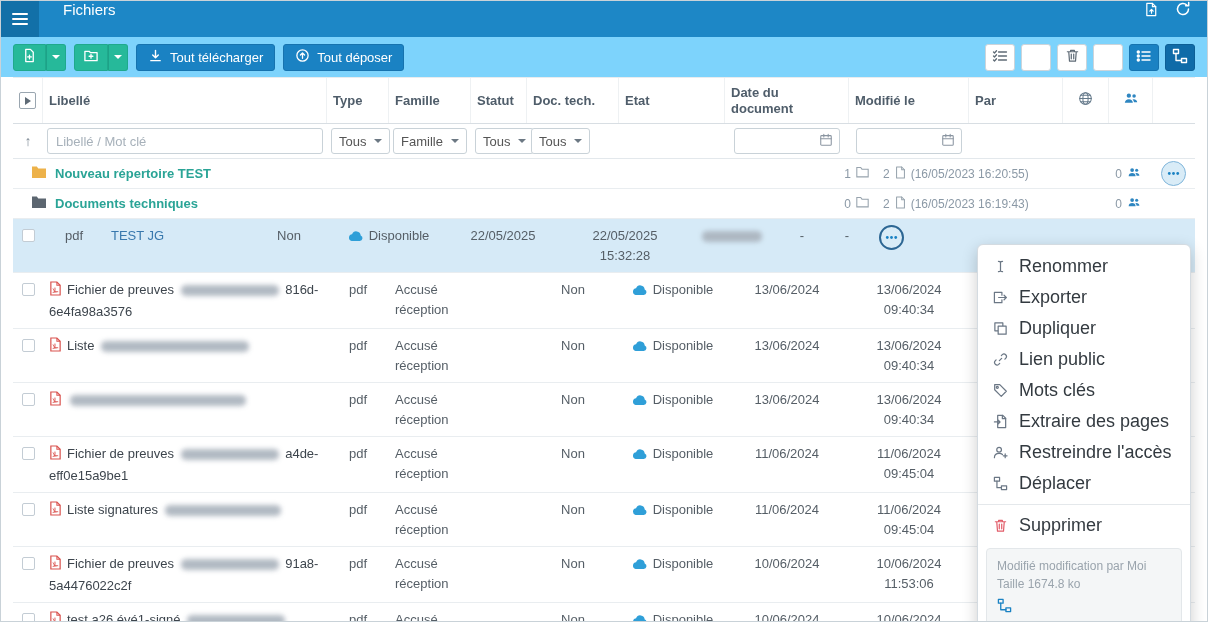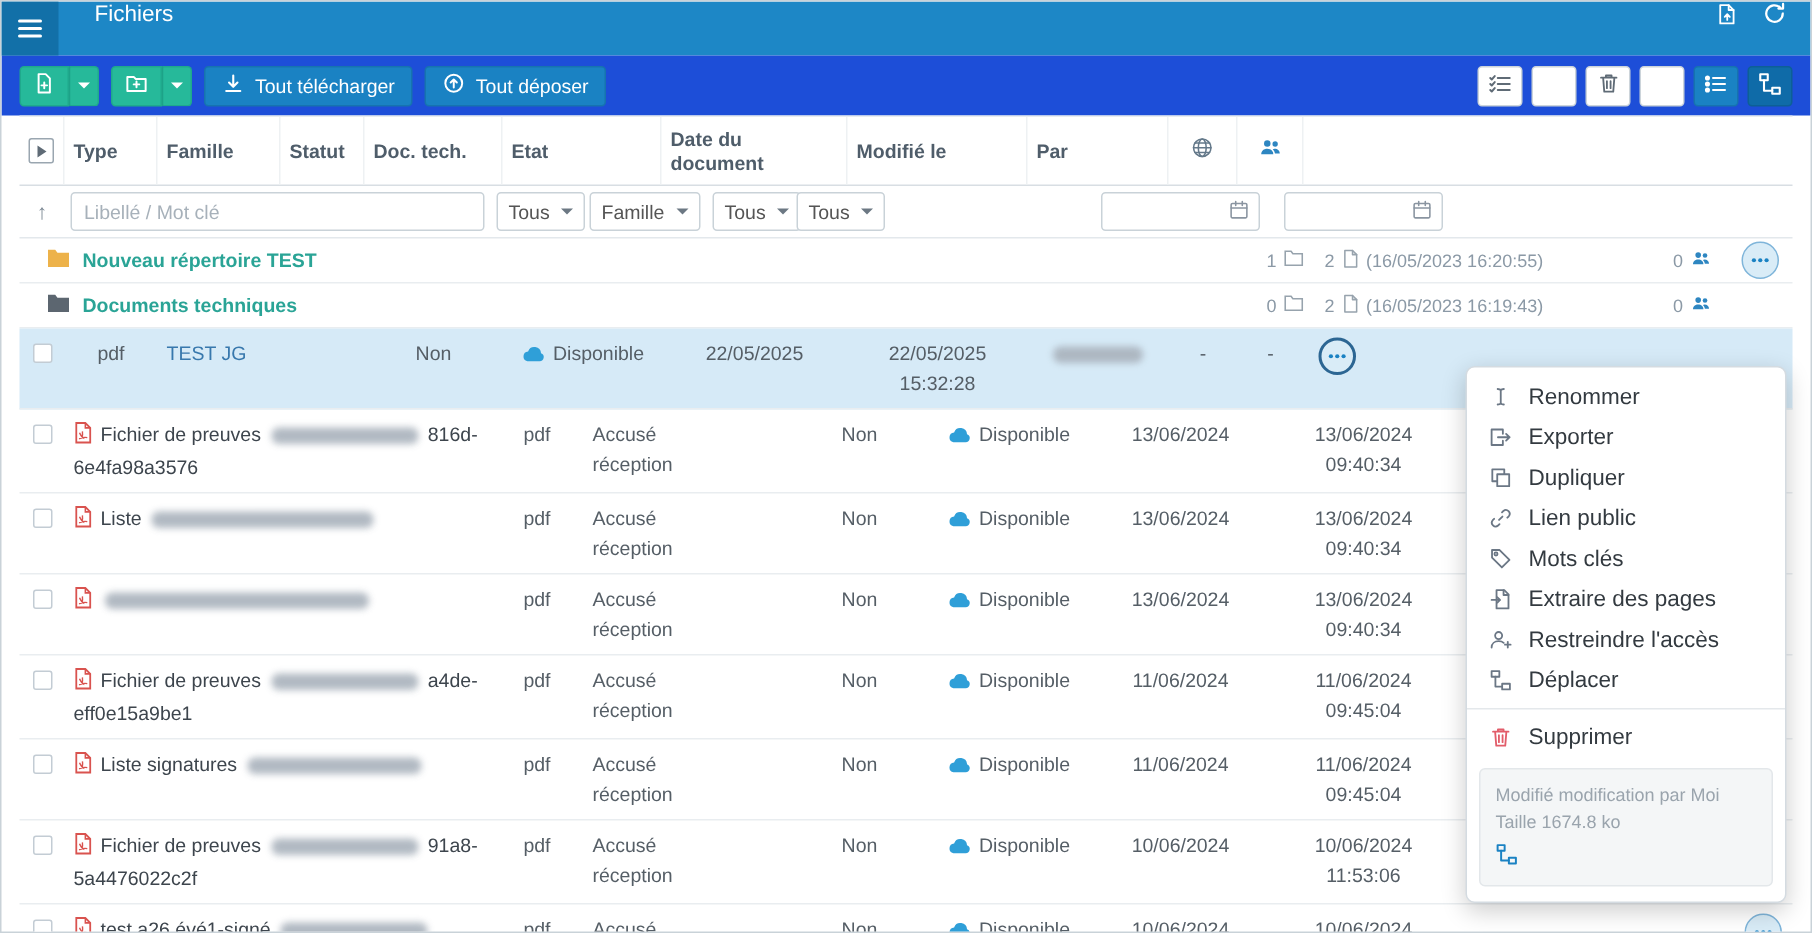--- a/index.html
+++ b/index.html
@@ -8,21 +8,21 @@
 
   
   .topbar{height:36px;background:#1d87c6;display:flex;align-items:flex-start}
   .burger{width:38px;height:36px;background:#1270a8;display:flex;align-items:center;justify-content:center;flex-direction:column;gap:3px;cursor:pointer;border:none}
   .burger i{display:block;width:16px;height:2px;background:#fff;border-radius:1px}
   .app-title{color:#fff;font-size:15px;margin-left:24px}
   .top-icons{margin-left:auto;display:flex;align-items:center;gap:16px;margin-right:16px}
   .top-icons span{display:inline-flex;cursor:pointer}
 
   
-  .toolbar{height:40px;display:flex;align-items:center;padding:16px 12px;background:#1d4ed8}
+  .toolbar{height:40px;display:flex;align-items:center;padding:16px 12px;background:#7dd3fc}
   .btn{height:27px;border-radius:3px;display:inline-flex;align-items:center;gap:7px;font-size:13px;color:#fff;padding:0 11px;border:1px solid transparent;cursor:pointer;font-family:inherit}
   .btn-green{background:#26b99a;border-color:#1fa98c}
   .btn-blue{background:#1a82c3;border-color:#1673af}
   .split-main{border-radius:3px 0 0 3px;padding:0 8px}
   .split-caret{border-radius:0 3px 3px 0;width:20px;padding:0;justify-content:center;border-left:1px solid #1da288;margin-right:8px}
   .caret-down{width:0;height:0;border-left:4px solid transparent;border-right:4px solid transparent;border-top:4px solid #fff}
   .toolbar .btn-blue{margin-right:8px}
   .tool-right{margin-left:auto;display:flex;align-items:center;gap:6px}
   .tool-sq{width:30px;height:27px;border:1px solid #ccd4da;background:#fff;border-radius:3px;display:inline-flex;align-items:center;justify-content:center;cursor:pointer}
   .tool-sq.bluebg{background:#1a82c3;border-color:#1673af}
@@ -72,21 +72,21 @@
   .blur{display:inline-block;height:11px;border-radius:5px;background:#a9b2bc;filter:blur(2.5px);vertical-align:middle;margin:0 3px;opacity:.9}
   .link-blue{color:#3878ad}
   .etat-cell{display:flex;gap:5px;align-items:flex-start;justify-content:center}
   .etat-cell svg{margin-top:3px;flex:none}
   .dots{width:25px;height:25px;border-radius:50%;background:#d9ecf7;border:1px solid #7fb5da;display:inline-flex;align-items:center;justify-content:center;cursor:pointer;padding:0}
   .dots.active{border:2px solid #2c6693}
   .td.menu-td{display:flex;justify-content:center;padding-top:6px}
 
   
   .ctx{position:absolute;left:976px;top:243px;width:214px;background:#fff;border:1px solid #d4dbe1;border-radius:6px;box-shadow:0 5px 16px rgba(0,0,0,.2);padding:6px 0;z-index:20}
-  .menu-item{display:flex;align-items:center;gap:11px;padding:5px 14px;font-size:15px;color:#333a40;width:100%;background:none;border:none;cursor:pointer;font-family:inherit;text-align:left}
+  .menu-item{display:flex;align-items:center;gap:11px;padding:5px 14px;font-size:18px;color:#333a40;width:100%;background:none;border:none;cursor:pointer;font-family:inherit;text-align:left}
   .mi{display:inline-flex;width:16px;justify-content:center}
   .sep{height:1px;background:#e4e8eb;margin:5px 0}
   .ctx-footer{margin:7px 8px 4px;background:#f4f6f7;border:1px solid #e3e7ea;border-radius:4px;padding:8px 10px;color:#9aa4ad;font-size:12px;line-height:1.5}
   .ctx-footer .ficon{display:inline-flex;margin-top:5px}
 </style>
 </head>
 <body>
 
 <div class="app">
 
@@ -198,20 +198,21 @@
   </div>
 
   <div class="grid">
 
     <div class="tr thead">
       <div class="th c0 icon-col">
           <span class="expand-box">
             <i></i>
           </span>
         </div>
+      <div class="th c1">Libellé</div>
       <div class="th c2">Type</div>
       <div class="th c3">Famille</div>
       <div class="th c4">Statut</div>
       <div class="th c5">Doc. tech.</div>
       <div class="th c6">Etat</div>
       <div class="th c7">Date du document</div>
       <div class="th c8">Modifié le</div>
       <div class="th c9">Par</div>
       <div class="th c10 icon-col">
           <span><svg width="15" height="15" viewBox="0 0 16 16">

